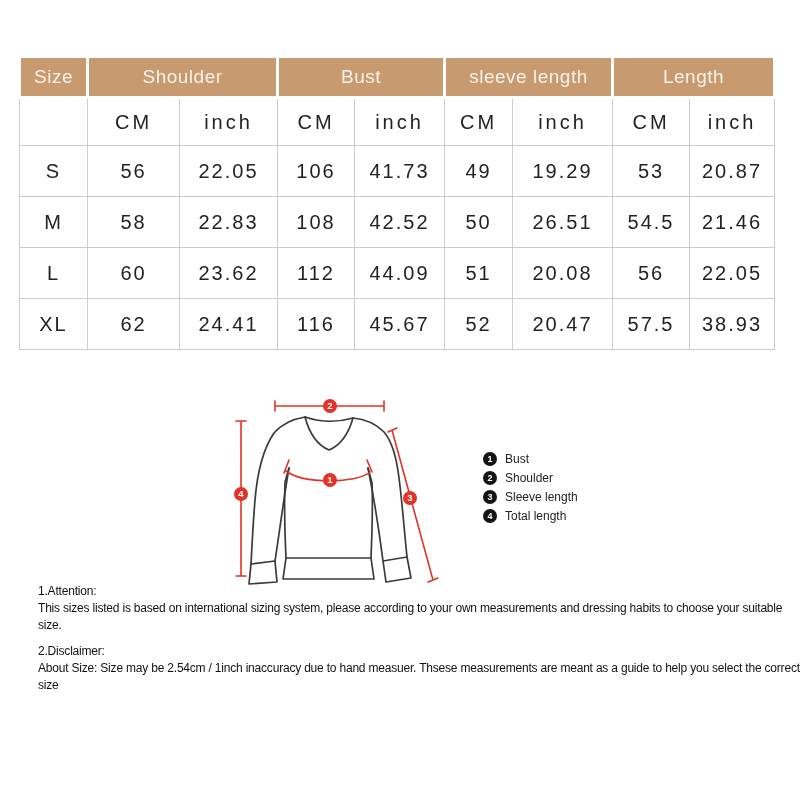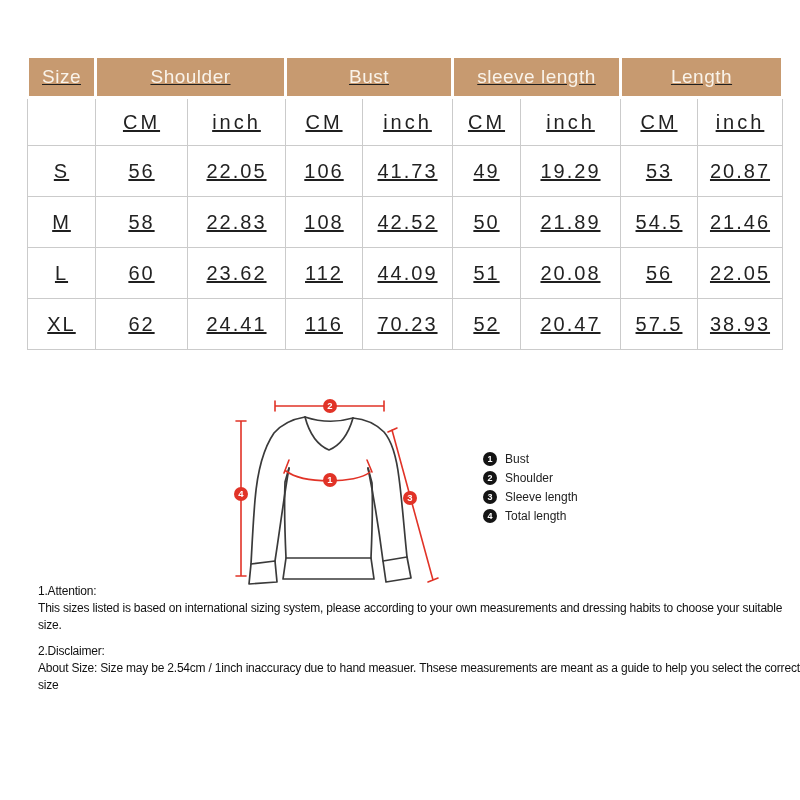--- a/index.html
+++ b/index.html
@@ -1,21 +1,21 @@
 <!DOCTYPE html>
 <html><head>
 <meta charset="utf-8">
 <style>
   html,body{margin:0;padding:0;background:#fff;}
   .canvas{position:relative;width:800px;height:800px;background:#fff;overflow:hidden;
           font-family:"Liberation Sans",sans-serif;color:#1f1f1f;}
 
   
-  table.size-table{position:absolute;left:26px;top:55px;width:755px;
-                   border-collapse:collapse;table-layout:fixed;text-decoration:underline;}
+  table.size-table{position:absolute;left:18px;top:55px;width:755px;
+                   border-collapse:collapse;table-layout:fixed;}
   table.size-table th{background:#c79a70;color:#f9f3ea;font-size:19px;font-weight:normal;
                       letter-spacing:.5px;border:3px solid #fff;height:36px;text-align:center;}
   table.size-table td{border:1px solid #cbcbcb;background:#fff;text-align:center;
                       font-size:20px;letter-spacing:2px;color:#222;}
   tr.units td{height:44px;letter-spacing:3px;margin-left:14px;}
   tr.datarow td{height:48px;}
   td.sizecell{font-size:20px;letter-spacing:1px;}
   td.sm{font-size:18px;letter-spacing:.5px;}
 
   
@@ -79,41 +79,41 @@
       <td class="sm">53</td>
       <td class="sm">20.87</td>
     </tr>
     <tr class="datarow">
       <td class="sizecell">M</td>
       <td>58</td>
       <td>22.83</td>
       <td>108</td>
       <td>42.52</td>
       <td>50</td>
-      <td>21.89</td>
+      <td>26.51</td>
       <td class="sm">54.5</td>
       <td class="sm">21.46</td>
     </tr>
     <tr class="datarow">
       <td class="sizecell">L</td>
       <td>60</td>
       <td>23.62</td>
       <td>112</td>
       <td>44.09</td>
       <td>51</td>
       <td>20.08</td>
       <td class="sm">56</td>
       <td class="sm">22.05</td>
     </tr>
     <tr class="datarow">
       <td class="sizecell">XL</td>
       <td>62</td>
       <td>24.41</td>
       <td>116</td>
-      <td>70.23</td>
+      <td>45.67</td>
       <td>52</td>
       <td>20.47</td>
       <td class="sm">57.5</td>
       <td class="sm">38.93</td>
     </tr>
   </tbody>
     </table>
 
   <svg class="diagram-svg" width="260" height="210" viewBox="0 0 260 210">
 

